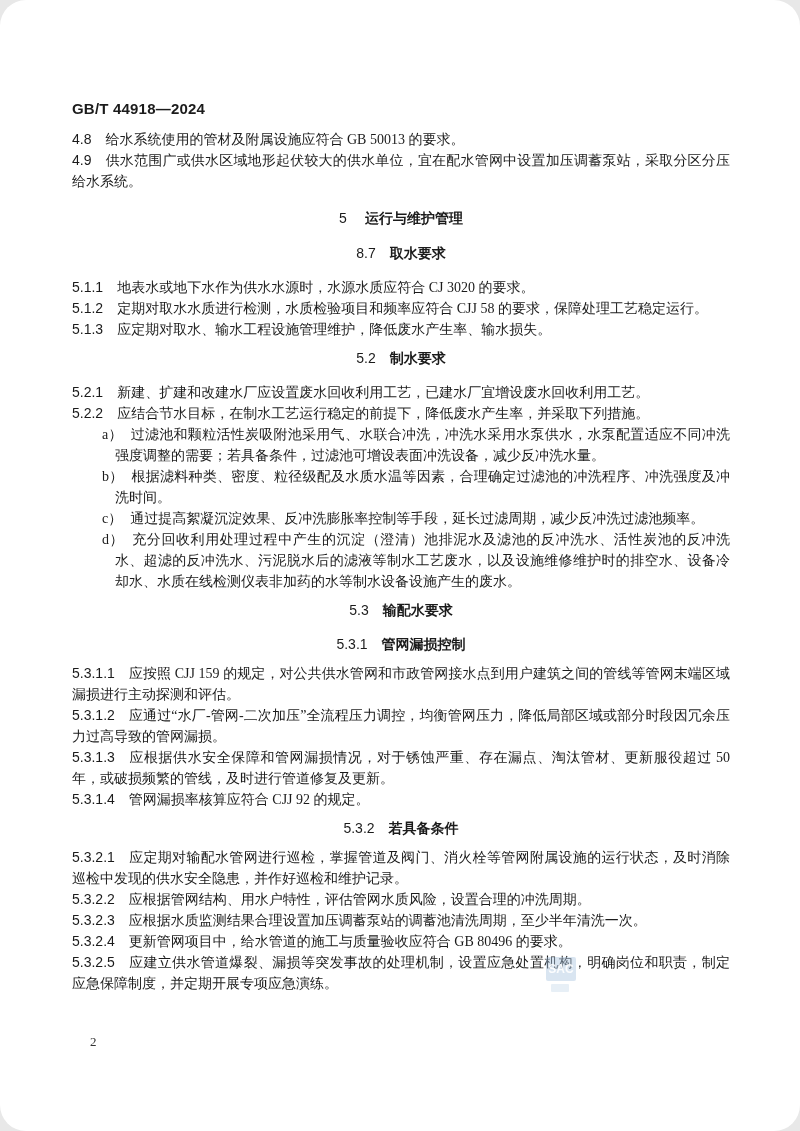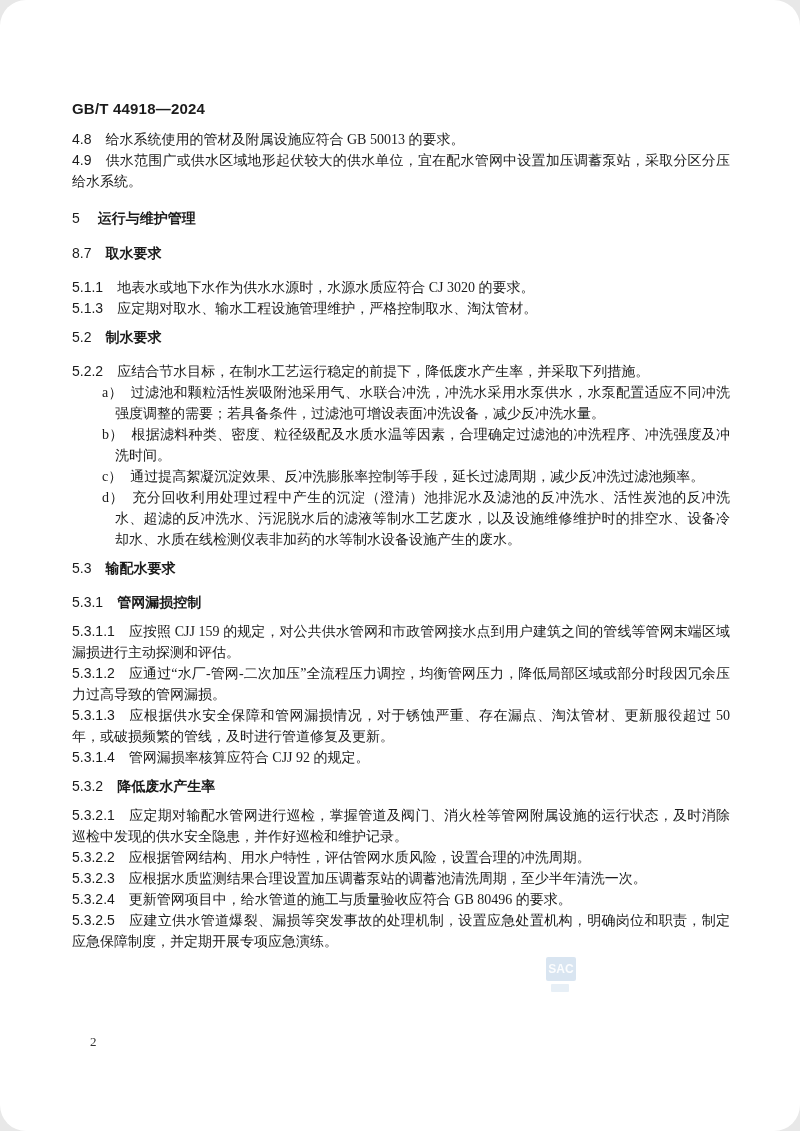--- a/index.html
+++ b/index.html
@@ -34,21 +34,21 @@
   .blk{margin:0;}
   .blk .num{
     font-family:"Liberation Sans","DejaVu Sans",sans-serif;
     font-weight:normal;
     margin-right:14px;
     white-space:nowrap;
   }
   .blk.chapter,.blk.section,.blk.subsection{
     font-family:"Liberation Sans","DejaVu Sans",sans-serif;
     font-weight:bold;
-    text-align:left;
+    text-align:center;
   }
   .blk.chapter{margin:16px 0 14px 0;}
   .blk.chapter .num{margin-right:18px;}
   .blk.section{margin:8px 0 13px 0;}
   .blk.subsection{margin:8px 0 8px 0;}
   .blk.list{
     padding-left:43px;
     text-indent:-13px;
   }
   .blk.list .num{
@@ -88,34 +88,36 @@
 
 <div class="page">
   <div class="content">
     <p class="doc-header">GB/T 44918—2024</p>
     <div id="doc-body">
         <p class="blk clause"><span class="num">4.8</span><span class="txt">给水系统使用的管材及附属设施应符合 GB 50013 的要求。</span></p>
         <p class="blk clause"><span class="num">4.9</span><span class="txt">供水范围广或供水区域地形起伏较大的供水单位，宜在配水管网中设置加压调蓄泵站，采取分区分压给水系统。</span></p>
         <p class="blk chapter"><span class="num">5</span><span class="txt">运行与维护管理</span></p>
         <p class="blk section"><span class="num">8.7</span><span class="txt">取水要求</span></p>
         <p class="blk clause"><span class="num">5.1.1</span><span class="txt">地表水或地下水作为供水水源时，水源水质应符合 CJ 3020 的要求。</span></p>
-        <p class="blk clause"><span class="num">5.1.3</span><span class="txt">应定期对取水、输水工程设施管理维护，严格控制取水、淘汰管材。</span></p>
+        <p class="blk clause"><span class="num">5.1.2</span><span class="txt">定期对取水水质进行检测，水质检验项目和频率应符合 CJJ 58 的要求，保障处理工艺稳定运行。</span></p>
+        <p class="blk clause"><span class="num">5.1.3</span><span class="txt">应定期对取水、输水工程设施管理维护，降低废水产生率、输水损失。</span></p>
         <p class="blk section"><span class="num">5.2</span><span class="txt">制水要求</span></p>
+        <p class="blk clause"><span class="num">5.2.1</span><span class="txt">新建、扩建和改建水厂应设置废水回收利用工艺，已建水厂宜增设废水回收利用工艺。</span></p>
         <p class="blk clause"><span class="num">5.2.2</span><span class="txt">应结合节水目标，在制水工艺运行稳定的前提下，降低废水产生率，并采取下列措施。</span></p>
         <p class="blk list"><span class="num">a）</span><span class="txt">过滤池和颗粒活性炭吸附池采用气、水联合冲洗，冲洗水采用水泵供水，水泵配置适应不同冲洗强度调整的需要；若具备条件，过滤池可增设表面冲洗设备，减少反冲洗水量。</span></p>
         <p class="blk list"><span class="num">b）</span><span class="txt">根据滤料种类、密度、粒径级配及水质水温等因素，合理确定过滤池的冲洗程序、冲洗强度及冲洗时间。</span></p>
         <p class="blk list"><span class="num">c）</span><span class="txt">通过提高絮凝沉淀效果、反冲洗膨胀率控制等手段，延长过滤周期，减少反冲洗过滤池频率。</span></p>
         <p class="blk list"><span class="num">d）</span><span class="txt">充分回收利用处理过程中产生的沉淀（澄清）池排泥水及滤池的反冲洗水、活性炭池的反冲洗水、超滤的反冲洗水、污泥脱水后的滤液等制水工艺废水，以及设施维修维护时的排空水、设备冷却水、水质在线检测仪表非加药的水等制水设备设施产生的废水。</span></p>
         <p class="blk section"><span class="num">5.3</span><span class="txt">输配水要求</span></p>
         <p class="blk subsection"><span class="num">5.3.1</span><span class="txt">管网漏损控制</span></p>
         <p class="blk clause"><span class="num">5.3.1.1</span><span class="txt">应按照 CJJ 159 的规定，对公共供水管网和市政管网接水点到用户建筑之间的管线等管网末端区域漏损进行主动探测和评估。</span></p>
         <p class="blk clause"><span class="num">5.3.1.2</span><span class="txt">应通过“水厂-管网-二次加压”全流程压力调控，均衡管网压力，降低局部区域或部分时段因冗余压力过高导致的管网漏损。</span></p>
         <p class="blk clause"><span class="num">5.3.1.3</span><span class="txt">应根据供水安全保障和管网漏损情况，对于锈蚀严重、存在漏点、淘汰管材、更新服役超过 50 年，或破损频繁的管线，及时进行管道修复及更新。</span></p>
         <p class="blk clause"><span class="num">5.3.1.4</span><span class="txt">管网漏损率核算应符合 CJJ 92 的规定。</span></p>
-        <p class="blk subsection"><span class="num">5.3.2</span><span class="txt">降低废水产生率</span></p>
+        <p class="blk subsection"><span class="num">5.3.2</span><span class="txt">若具备条件</span></p>
         <p class="blk clause"><span class="num">5.3.2.1</span><span class="txt">应定期对输配水管网进行巡检，掌握管道及阀门、消火栓等管网附属设施的运行状态，及时消除巡检中发现的供水安全隐患，并作好巡检和维护记录。</span></p>
         <p class="blk clause"><span class="num">5.3.2.2</span><span class="txt">应根据管网结构、用水户特性，评估管网水质风险，设置合理的冲洗周期。</span></p>
         <p class="blk clause"><span class="num">5.3.2.3</span><span class="txt">应根据水质监测结果合理设置加压调蓄泵站的调蓄池清洗周期，至少半年清洗一次。</span></p>
         <p class="blk clause"><span class="num">5.3.2.4</span><span class="txt">更新管网项目中，给水管道的施工与质量验收应符合 GB 80496 的要求。</span></p>
         <p class="blk clause"><span class="num">5.3.2.5</span><span class="txt">应建立供水管道爆裂、漏损等突发事故的处理机制，设置应急处置机构，明确岗位和职责，制定应急保障制度，并定期开展专项应急演练。</span></p>
       </div>
   </div>
   <div class="watermark">SAC</div>
   <div class="watermark-tail"></div>
   <div class="page-number">2</div>

